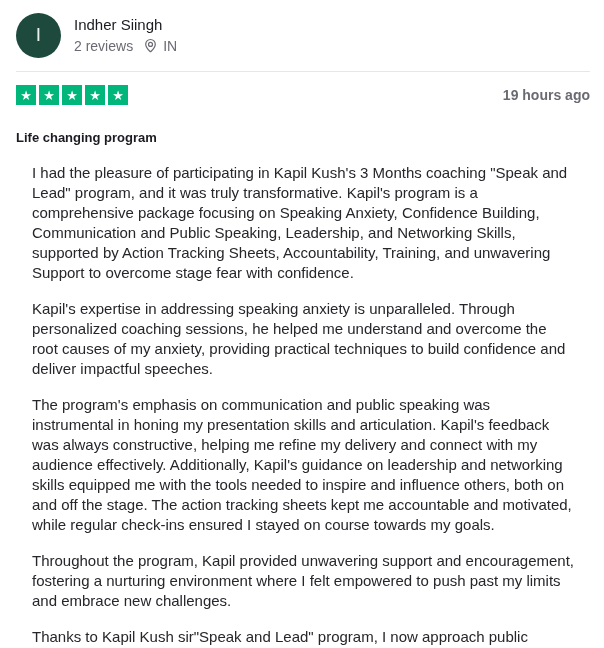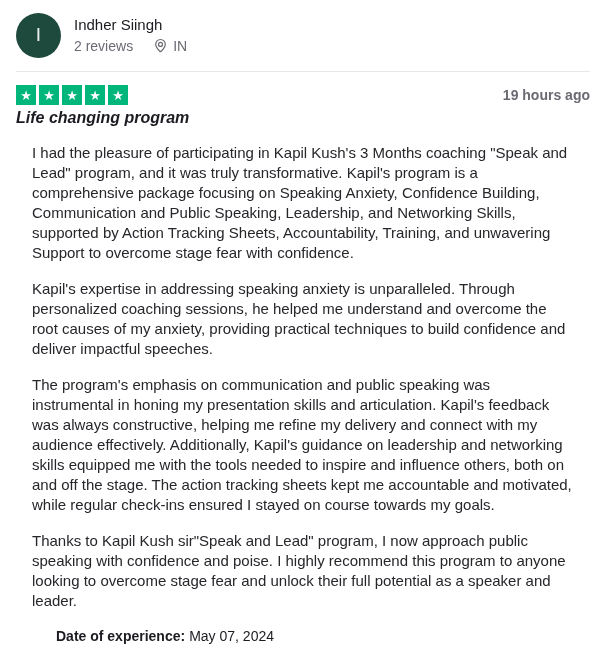--- a/index.html
+++ b/index.html
@@ -14,36 +14,36 @@
   body{font-family:"Liberation Sans","DejaVu Sans",sans-serif;color:var(--text-primary);}
   .page{padding:12px 14px 0 16px;}
 
   
   .header{display:flex;align-items:center;gap:13px;height:46px;cursor:pointer;}
   .avatar{width:45px;height:45px;border-radius:50%;background:var(--avatar-bg);
     display:flex;align-items:center;justify-content:center;flex:0 0 45px;
     color:#e9f1ed;font-size:19px;font-weight:400;}
   .id-col{display:flex;flex-direction:column;justify-content:center;gap:5px;}
   .name{font-size:15px;font-weight:400;color:var(--text-primary);line-height:16px;}
-  .meta-row{display:flex;align-items:flex-start;gap:20px;font-size:14px;color:var(--text-secondary);}
+  .meta-row{display:flex;align-items:flex-start;gap:10px;font-size:14px;color:var(--text-secondary);}
   .loc{display:flex;align-items:center;gap:5px;}
   .pin-svg{display:block;}
 
   
   .divider{height:1px;background:var(--divider);margin-top:13px;}
 
   
   .rating-row{display:flex;align-items:center;justify-content:space-between;margin-top:13px;}
   .stars{display:flex;gap:3px;}
   .star{width:20px;height:20px;background:var(--green);color:#ffffff;
     display:flex;align-items:center;justify-content:center;font-size:13px;line-height:1;}
   .time-ago{font-size:14px;color:var(--text-secondary);font-weight:bold;}
 
   
-  .review-title{margin-top:4px;font-size:16px;font-weight:700;line-height:18px;color:var(--text-primary);font-style:italic;}
+  .review-title{margin-top:24px;font-size:13px;font-weight:700;line-height:18px;color:var(--text-primary);}
   .review-body{margin-top:12px;font-size:15px;line-height:20px;color:#26262b;}
   .review-body p{margin:16px;}
   .date-row{margin-top:17px;font-size:14px;line-height:17px;color:var(--text-primary);padding-left:40px;}
   .date-label{font-weight:700;}
   .date-value{margin-left:4px;}
 </style>
 </head>
 <body>
 
 <div class="page">
@@ -79,20 +79,21 @@
       </div>
     <div class="time-ago">19 hours ago</div>
   </div>
 
   <h2 class="review-title">Life changing program</h2>
 
   <div class="review-body">
     <p>I had the pleasure of participating in Kapil Kush's 3 Months coaching "Speak and Lead" program, and it was truly transformative. Kapil's program is a comprehensive package focusing on Speaking Anxiety, Confidence Building, Communication and Public Speaking, Leadership, and Networking Skills, supported by Action Tracking Sheets, Accountability, Training, and unwavering Support to overcome stage fear with confidence.</p>
     <p>Kapil's expertise in addressing speaking anxiety is unparalleled. Through personalized coaching sessions, he helped me understand and overcome the root causes of my anxiety, providing practical techniques to build confidence and deliver impactful speeches.</p>
     <p>The program's emphasis on communication and public speaking was instrumental in honing my presentation skills and articulation. Kapil's feedback was always constructive, helping me refine my delivery and connect with my audience effectively. Additionally, Kapil's guidance on leadership and networking skills equipped me with the tools needed to inspire and influence others, both on and off the stage. The action tracking sheets kept me accountable and motivated, while regular check-ins ensured I stayed on course towards my goals.</p>
+    <p>Throughout the program, Kapil provided unwavering support and encouragement, fostering a nurturing environment where I felt empowered to push past my limits and embrace new challenges.</p>
     <p>Thanks to Kapil Kush sir"Speak and Lead" program, I now approach public speaking with confidence and poise. I highly recommend this program to anyone looking to overcome stage fear and unlock their full potential as a speaker and leader.</p>
   </div>
 
   <div class="date-row">
     <span class="date-label">Date of experience:</span><span class="date-value">May 07, 2024</span>
   </div>
 
 </div>
 
 </body></html>

